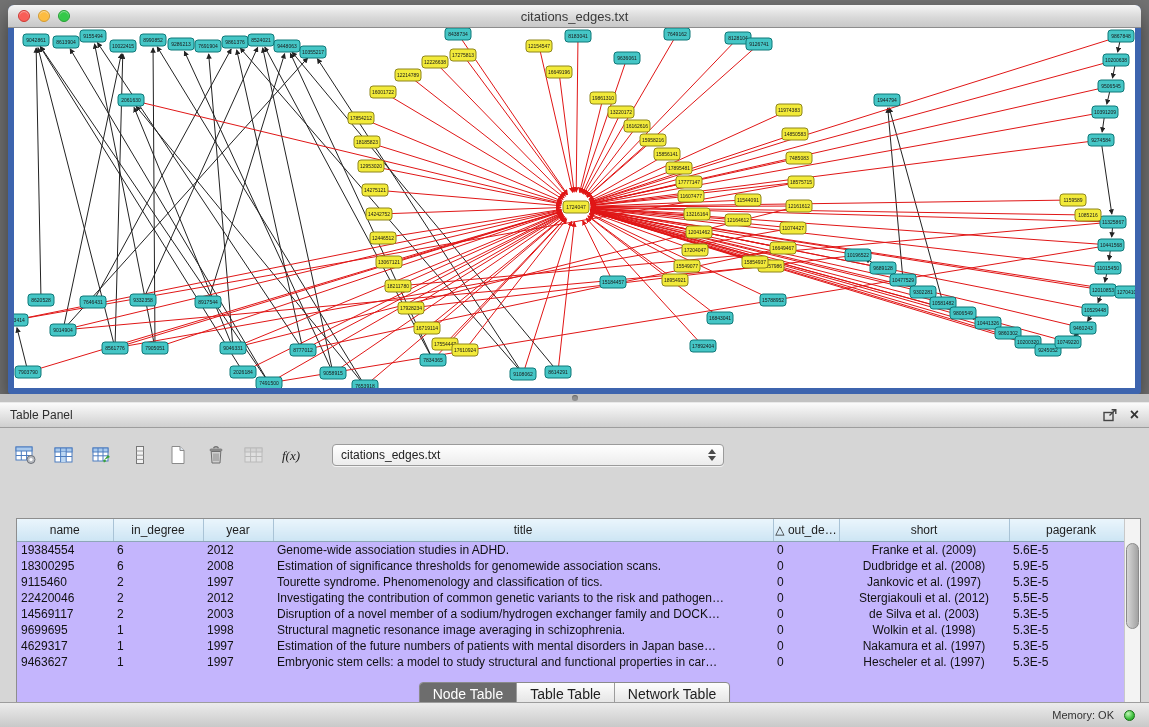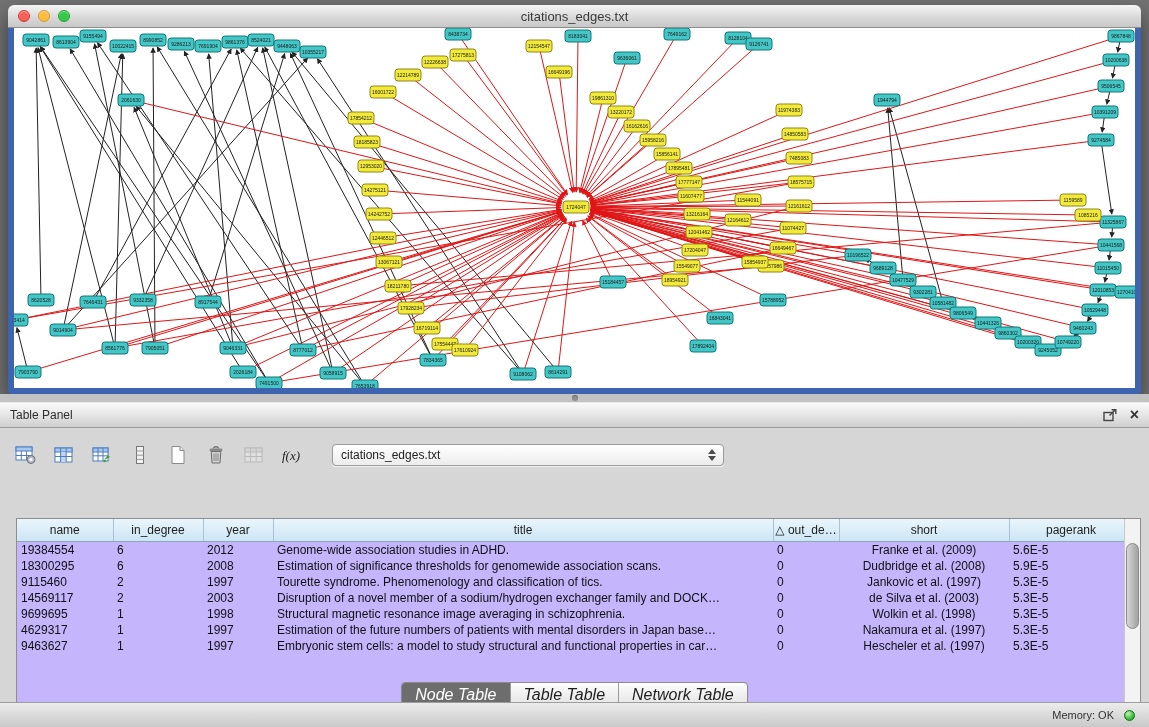--- a/index.html
+++ b/index.html
@@ -78,21 +78,21 @@
     white-space:nowrap;overflow:hidden;text-overflow:ellipsis;
   }
   td.cell-short{text-align:center;}
   .vscroll{position:absolute;right:0;top:0;bottom:0;width:15px;background:#f3f3f3;border-left:1px solid #c8c8c8;}
   .thumb{position:absolute;left:1px;right:1px;top:24px;height:86px;border-radius:7px;
     background:linear-gradient(90deg,#d6d6d6,#a2a2a2);border:1px solid #8a8a8a;box-sizing:border-box;}
 
   .tabs-row{position:absolute;left:0;right:0;top:256px;text-align:center;}
   .tabs{display:inline-flex;border:1px solid #8a8a8a;border-radius:4px;overflow:hidden;
     background:linear-gradient(#fdfdfd,#e2e2e2);box-shadow:0 1px 1px rgba(0,0,0,.15);}
-  .tab{padding:3px 13px;font-size:16px;color:#1e1e1e;border-right:1px solid #9c9c9c;cursor:default;font-style:italic;}
+  .tab{padding:3px 13px;font-size:14px;color:#1e1e1e;border-right:1px solid #9c9c9c;cursor:default;}
   .tab:last-child{border-right:none;}
   .tab.selected{background:#6d6d6d;color:#fff;}
 
   
   .statusbar{
     position:absolute;left:0;top:702px;width:1149px;height:25px;box-sizing:border-box;
     background:linear-gradient(#ececec,#c9c9c9);border-top:1px solid #9d9d9d;
     display:flex;align-items:center;justify-content:flex-end;gap:10px;padding-right:14px;
   }
   .mem-label{font-size:11px;color:#333;}
@@ -845,20 +845,29 @@
               <tr>
                 <td class="cell-name">9115460</td>
                 <td class="cell-in_degree">2</td>
                 <td class="cell-year">1997</td>
                 <td class="cell-title">Tourette syndrome. Phenomenology and classification of tics.</td>
                 <td class="cell-out_degree">0</td>
                 <td class="cell-short">Jankovic et al. (1997)</td>
                 <td class="cell-pagerank">5.3E-5</td>
               </tr>
               <tr>
+                <td class="cell-name">22420046</td>
+                <td class="cell-in_degree">2</td>
+                <td class="cell-year">2012</td>
+                <td class="cell-title">Investigating the contribution of common genetic variants to the risk and pathogen…</td>
+                <td class="cell-out_degree">0</td>
+                <td class="cell-short">Stergiakouli et al. (2012)</td>
+                <td class="cell-pagerank">5.5E-5</td>
+              </tr>
+              <tr>
                 <td class="cell-name">14569117</td>
                 <td class="cell-in_degree">2</td>
                 <td class="cell-year">2003</td>
                 <td class="cell-title">Disruption of a novel member of a sodium/hydrogen exchanger family and DOCK…</td>
                 <td class="cell-out_degree">0</td>
                 <td class="cell-short">de Silva et al. (2003)</td>
                 <td class="cell-pagerank">5.3E-5</td>
               </tr>
               <tr>
                 <td class="cell-name">9699695</td>

